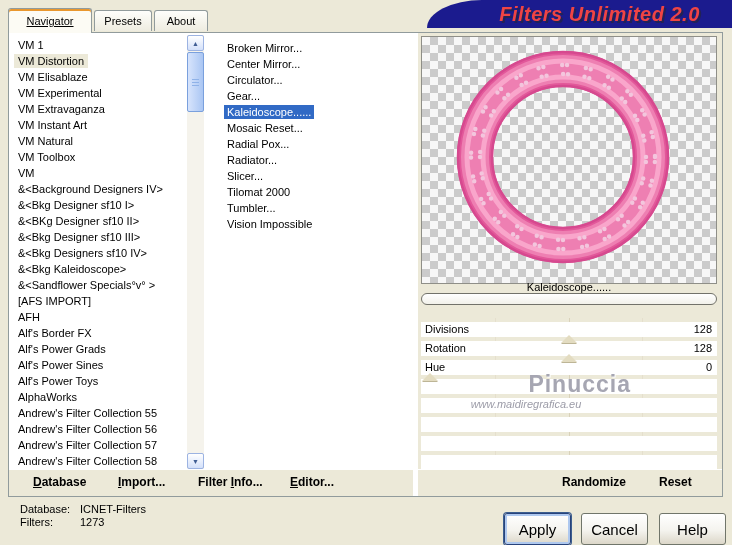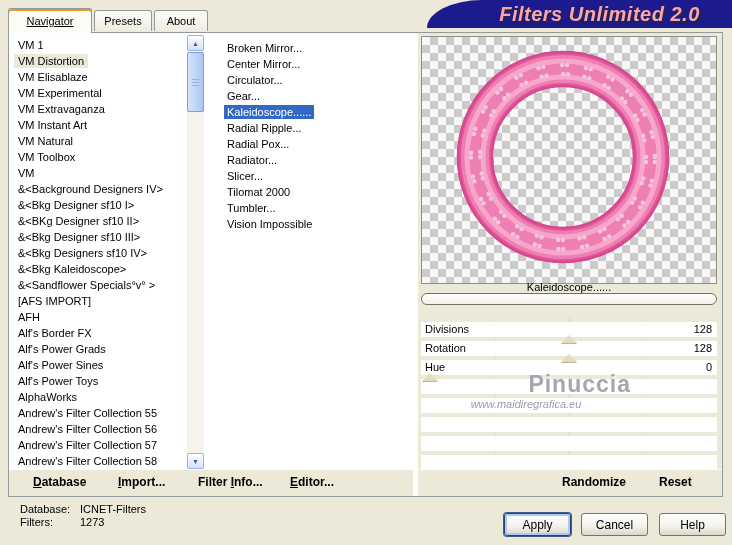--- a/index.html
+++ b/index.html
@@ -8,21 +8,21 @@
     font-family:"Liberation Sans",sans-serif;font-size:11px;color:#000;
     overflow:hidden;
   }
   
   .banner{
     position:absolute;left:427px;top:0;width:305px;height:28px;
     background:#1b1b8e;border-top-left-radius:55px 28px;
     display:flex;align-items:center;justify-content:center;padding-left:40px;box-sizing:border-box;
   }
   .banner .title{
-    color:#fca5a5;font-size:20px;font-weight:bold;font-style:italic;letter-spacing:.5px;
+    color:#ef4444;font-size:20px;font-weight:bold;font-style:italic;letter-spacing:.5px;
     text-shadow:2px 2px 0 rgba(40,40,40,.55);white-space:nowrap;
   }
   
   .tab{
     position:absolute;box-sizing:border-box;border:1px solid #919b9c;border-bottom:none;
     border-radius:3px 3px 0 0;text-align:center;background:linear-gradient(180deg,#fefefb,#eeece0);
     font-size:11px;line-height:20px;cursor:default;
   }
   .tab.active{
     top:8px;height:25px;line-height:24px;background:#fcfbf4;z-index:5;
@@ -126,24 +126,24 @@
   #toolbar-items .tool-item:nth-of-type(4){left:281px;}
   .tool-item .mn{text-decoration:underline;}
   #randomize-btn{left:144px;}
   #reset-btn{left:241px;}
   
   .status-label{position:absolute;left:20px;}
   .status-value{position:absolute;left:80px;}
   #status-db-label,#status-db-value{top:503px;}
   #status-f-label,#status-f-value{top:516px;}
   .xp-btn{
-    position:absolute;top:513px;width:67px;height:23px;box-sizing:border-box;
+    position:absolute;top:513px;width:67px;height:32px;box-sizing:border-box;
     border:1px solid #70756a;border-radius:3px;
     background:linear-gradient(180deg,#ffffff 0%,#f4f3ee 55%,#dcd7c9 100%);
-    font-family:"Liberation Sans",sans-serif;font-size:12px;color:#000;
+    font-family:"Liberation Sans",sans-serif;font-size:15px;color:#000;
     display:flex;align-items:center;justify-content:center;cursor:default;
   }
   #apply-btn{left:504px;border-color:#28437a;box-shadow:0 0 0 1px #3c5e8f,inset 0 0 0 2px #aec8ef;}
   #cancel-btn{left:581px;}
   #help-btn{left:659px;}
 </style>
 </head>
 <body>
 
 <div class="dialog">
@@ -195,21 +195,21 @@
     <div class="sb-btn sb-down">▼</div>
   </div>
 
   <div class="flt-list">
 
   <div class="li"><span>Broken Mirror...</span></div>
       <div class="li"><span>Center Mirror...</span></div>
       <div class="li"><span>Circulator...</span></div>
       <div class="li"><span>Gear...</span></div>
       <div class="li selected"><span>Kaleidoscope......</span></div>
-      <div class="li"><span>Radial Ripple...</span></div>
+      <div class="li"><span>Mosaic Reset...</span></div>
       <div class="li"><span>Radial Pox...</span></div>
       <div class="li"><span>Radiator...</span></div>
       <div class="li"><span>Slicer...</span></div>
       <div class="li"><span>Tilomat 2000</span></div>
       <div class="li"><span>Tumbler...</span></div>
       <div class="li"><span>Vision Impossible</span></div>
     </div>
 
   <div class="right-pane"></div>
 

